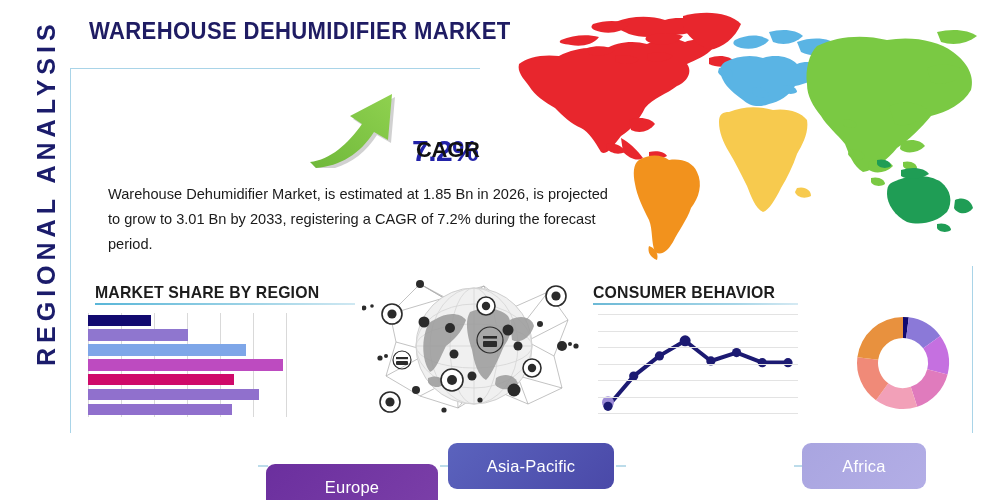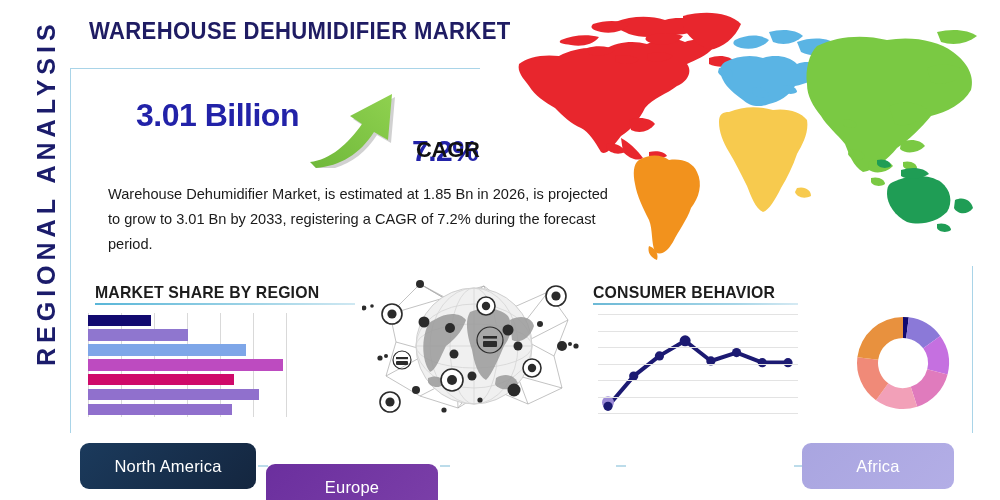--- a/index.html
+++ b/index.html
@@ -213,21 +213,20 @@
         <path d="M396 180 C412 172 432 172 444 180 C454 188 456 200 450 210
                  C440 220 424 224 410 220 C398 214 390 202 390 192 C390 184 392 182 396 180 Z"></path>
         <path d="M404 168 C416 164 428 166 432 172 C422 178 410 178 404 174 Z"></path>
         <path d="M458 198 C466 194 474 198 476 206 C470 214 460 212 457 206 Z"></path>
         <path d="M440 222 C448 220 454 224 454 228 C448 232 441 229 440 226 Z"></path>
         <path d="M380 158 C388 156 394 160 394 164 C388 168 381 165 380 162 Z"></path>
       </g>
     </svg>
   </div>
 
-  <div class="kpi-big">3.01 Billion</div>
 
   <div class="arrow-wrap">
     <svg viewBox="0 0 110 80" width="110" height="80" xmlns="http://www.w3.org/2000/svg">
       <defs>
         <linearGradient id="arrShade" x1="0" y1="1" x2="1" y2="0">
           <stop offset="0%" stop-color="#6fb83a"></stop>
           <stop offset="100%" stop-color="#8fd14f"></stop>
         </linearGradient>
       </defs>
       <path d="M10 74 C30 72 48 56 62 36 L50 28 L92 6 L88 52 L74 44
@@ -380,28 +379,28 @@
         <path d="M 57.765328743957994 6.362723739534019 A 46 46 0 0 1 89.21478174124758 24.96187839454624 L 72.22542485937369 37.30536869268818 A 25 25 0 0 0 55.13333083910761 27.197132467138054 Z" fill="#8b79d8"></path>
         <path d="M 89.21478174124758 24.96187839454624 A 46 46 0 0 1 96.55482541191702 63.43973480958333 L 76.21457902821578 58.21724717912137 A 25 25 0 0 0 72.22542485937369 37.30536869268818 Z" fill="#c570e0"></path>
         <path d="M 96.55482541191702 63.43973480958333 A 46 46 0 0 1 66.21478174124758 95.74859974957707 L 59.72542485937368 75.77641290737884 A 25 25 0 0 0 76.21457902821578 58.21724717912137 Z" fill="#e07bbd"></path>
         <path d="M 66.21478174124758 95.74859974957707 A 46 46 0 0 1 24.96187839454624 89.21478174124758 L 37.30536869268818 72.22542485937369 A 25 25 0 0 0 59.72542485937368 75.77641290737884 Z" fill="#f2a0b8"></path>
         <path d="M 24.96187839454624 89.21478174124758 A 46 46 0 0 1 6.362723739534019 46.234671256042006 L 27.197132467138054 48.86666916089239 A 25 25 0 0 0 37.30536869268818 72.22542485937369 Z" fill="#f08a78"></path>
         <path d="M 6.362723739534019 46.234671256042006 A 46 46 0 0 1 51.99999999999999 6 L 51.99999999999999 27 A 25 25 0 0 0 27.197132467138054 48.86666916089239 Z" fill="#e8913e"></path>
       </svg>
   </div>
 
   <div class="tabs" id="tabs">
-      <div class="tab" style="left: 0px; width: 176px; background: linear-gradient(135deg, rgb(27, 58, 92), rgb(20, 38, 63));">
-        <span>North America</span>
-      </div>
       <div class="tab-connector" style="left: 178px; width: 10px;"></div>
       <div class="tab" style="left: 186px; width: 172px; background: linear-gradient(135deg, rgb(107, 47, 158), rgb(123, 63, 168)); margin-top: 21px;">
         <span>Europe</span>
       </div>
       <div class="tab-connector" style="left: 360px; width: 10px;"></div>
+      <div class="tab" style="left: 368px; width: 166px; background: linear-gradient(135deg, rgb(91, 99, 189), rgb(74, 73, 168));">
+        <span>Asia-Pacific</span>
+      </div>
       <div class="tab-connector" style="left: 536px; width: 10px;"></div>
       <div class="tab-connector" style="left: 714px; width: 10px;"></div>
-      <div class="tab" style="left: 722px; width: 152px; background: linear-gradient(135deg, rgb(169, 165, 224), rgb(179, 174, 230));">
+      <div class="tab" style="left: 722px; width: 124px; background: linear-gradient(135deg, rgb(169, 165, 224), rgb(179, 174, 230));">
         <span>Africa</span>
       </div>
     </div>
 
 </div>
 
 </body></html>

